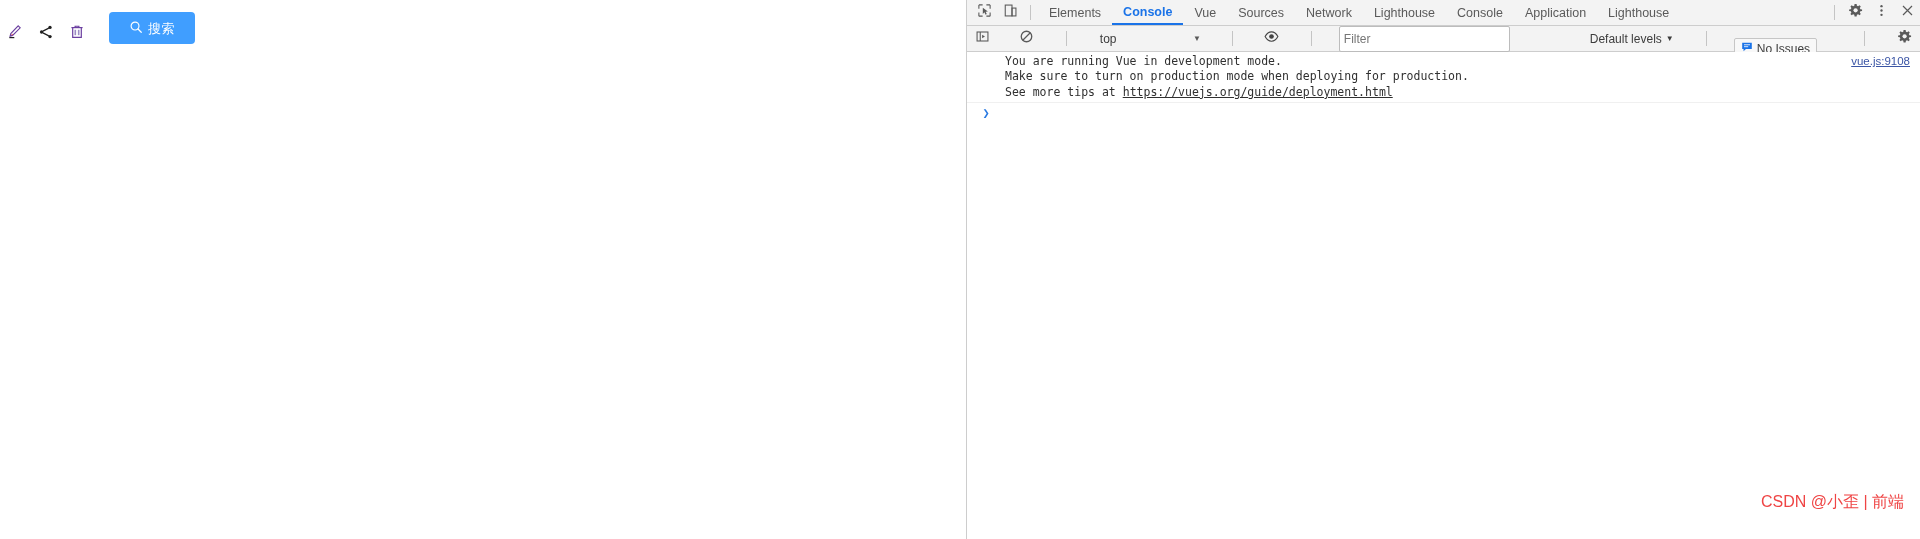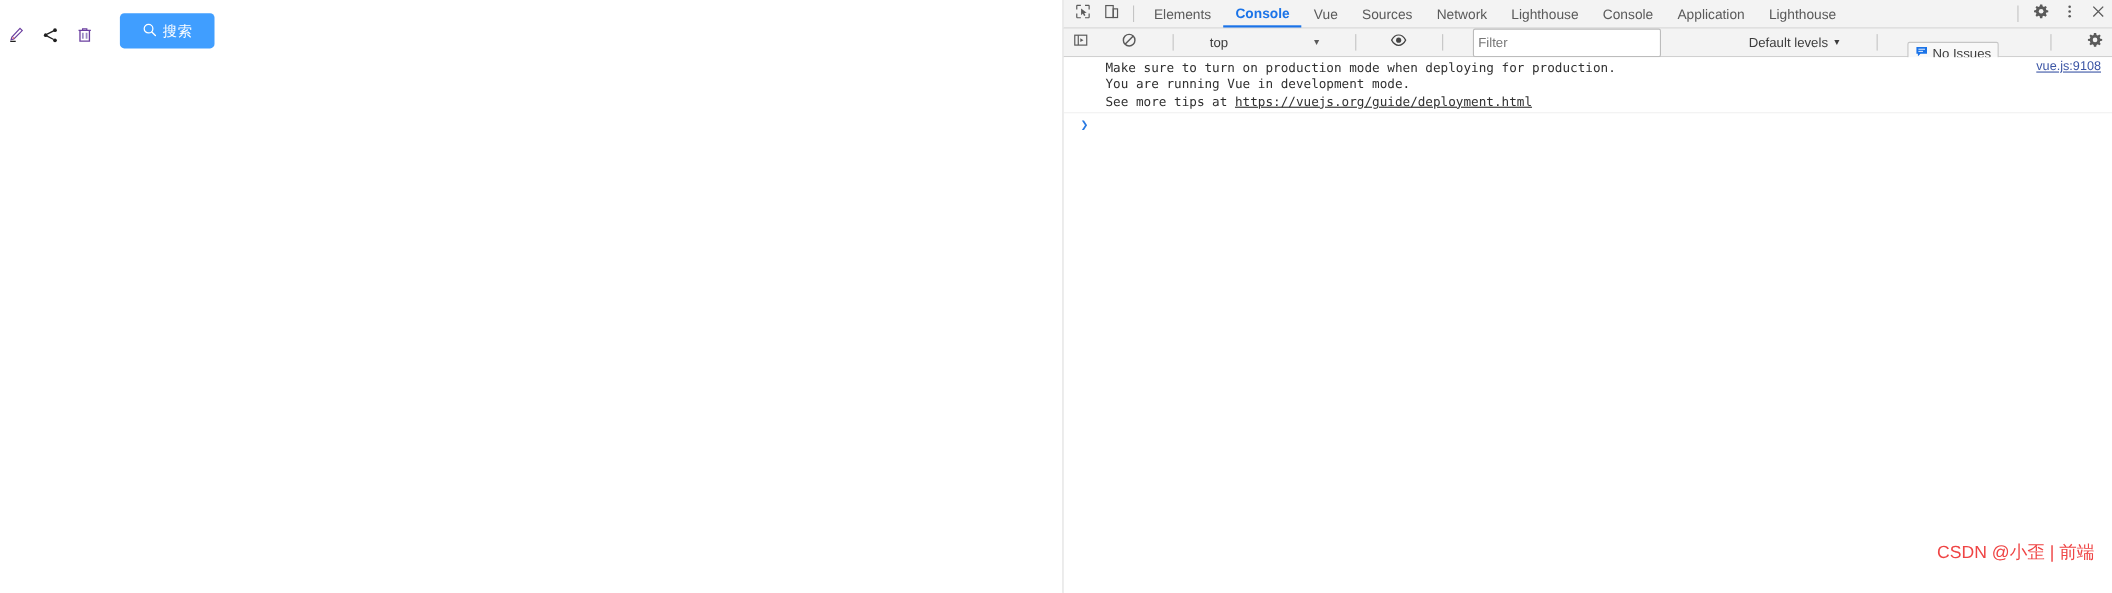--- a/index.html
+++ b/index.html
@@ -487,22 +487,22 @@
                    L5.4 3.5 L6.7 2.9 L7 1.1 Z" fill="#5a5a5a"></path>
           <circle cx="8.1" cy="7.75" r="2.25" fill="#f3f3f3"></circle>
         </svg>
       </span>
     </div>
   </div>
 
   <div id="console-body">
 
     <div class="console-msg">
+      <div class="msg-text">You are running Vue in development mode.</div>
       <div class="msg-text">Make sure to turn on production mode when deploying for production.</div>
-      <div class="msg-text">You are running Vue in development mode.</div>
       <div class="msg-text"><span>See more tips at </span><span class="msg-link-inline">https://vuejs.org/guide/deployment.html</span></div>
       <div class="msg-source">vue.js:9108</div>
     </div>
 
     <div id="console-prompt">
       <div class="prompt-arrow">❯</div>
       <div class="prompt-input" contenteditable="true" style=""></div>
     </div>
 
   </div>

